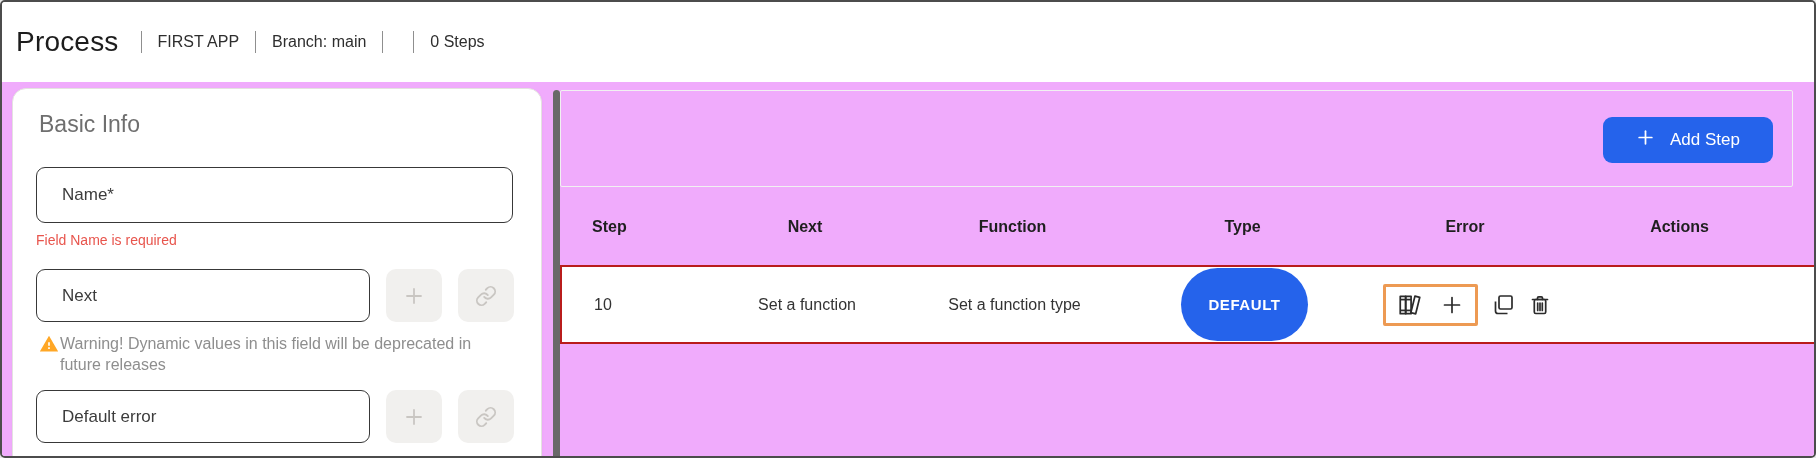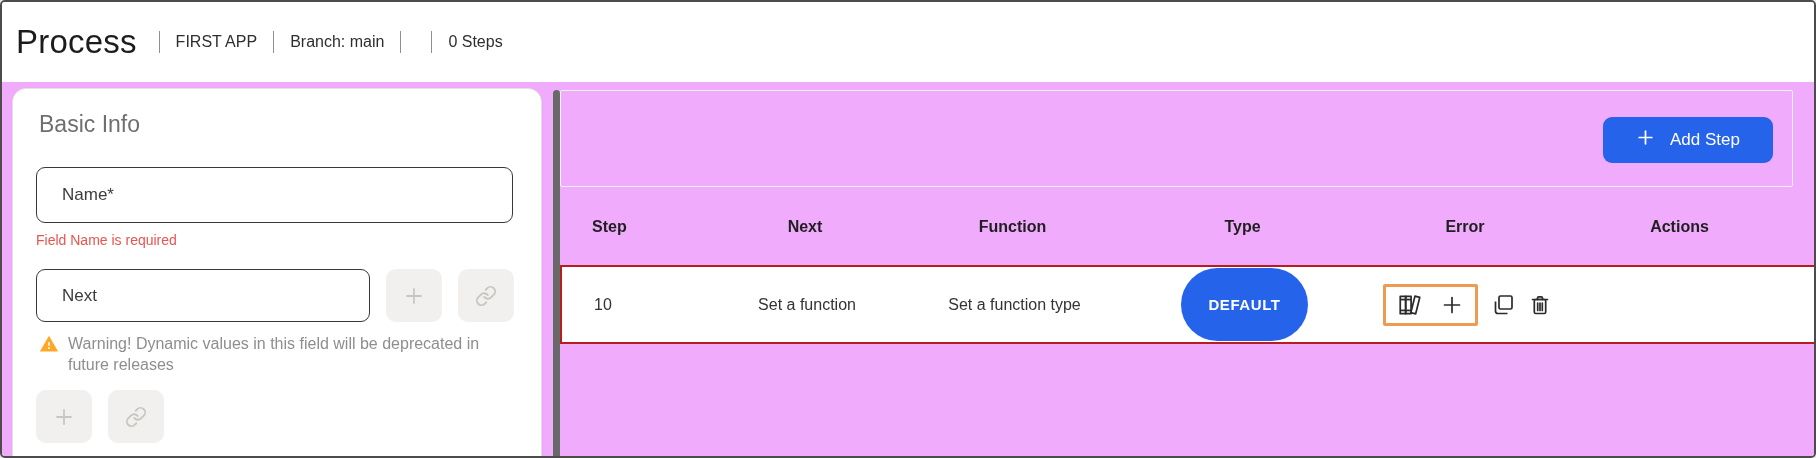--- a/index.html
+++ b/index.html
@@ -10,21 +10,21 @@
     position:relative; width:1816px; height:458px;
     background:#fff; border:2px solid #4c4c4c; border-radius:5px;
     overflow:hidden;
   }
 
   
   .topbar {
     position:absolute; top:0; left:0; right:0; height:80px;
     background:#fff; display:flex; align-items:center; padding-left:14px;
   }
-  .page-title { font-size:33px; font-weight:500; color:#1c1c1c; letter-spacing:.2px; }
+  .page-title { font-size:28px; font-weight:500; color:#1c1c1c; letter-spacing:.2px; }
   .sep { width:1px; height:22px; background:#8f8f8f; margin:0 16px; }
   .sep.wide-l { margin-left:22px; }
   .crumb { font-size:16px; color:#2e2e2e; }
   .sep-gap { width:14px; }
 
   
   .body {
     position:absolute; top:80px; left:0; right:0; bottom:0;
     background:#f0abfc;
   }
@@ -50,21 +50,21 @@
   .row-next { margin-top:21px; }
   .row-defaulterror { margin-top:15px; }
   .input-small { width:334px; height:53px; }
   .sq-btn {
     width:56px; height:53px; border-radius:10px; background:#f1f0ee;
     border:none; display:flex; align-items:center; justify-content:center;
     color:#c9c6c2; cursor:pointer; flex:0 0 auto;
   }
   .sq-btn svg { display:block; }
 
-  .warning-row { display:flex; align-items:flex-start; gap:9px; margin-top:11px; margin-left:3px; }
+  .warning-row { display:flex; align-items:flex-start; gap:1px; margin-top:11px; margin-left:3px; }
   .warning-row svg { flex:0 0 auto; margin-top:1px; }
   .warning-text { font-size:16px; color:#8e8e8e; width:442px; line-height:1.32; }
 
   
   .panel-divider {
     position:absolute; left:551px; top:8px; width:7px; height:370px;
     background:#696969; border-radius:4px; cursor:col-resize;
   }
 
   
@@ -163,20 +163,23 @@
       <div class="warning-row">
         <span>
           <svg width="20" height="20" viewBox="0 0 24 24">
               <path fill="#ffa726" fill-rule="evenodd" d="M1 21h22L12 2 1 21zm12-3h-2v-2h2v2zm0-4h-2v-4h2v4z"></path>
             </svg>
         </span>
         <span class="warning-text">Warning! Dynamic values in this field will be deprecated in future releases</span>
       </div>
 
       <div class="field-row row-defaulterror">
+        <div class="input-box input-small">
+          <span>Default error</span>
+        </div>
         <button class="sq-btn">
           <span>
             <svg width="24" height="24" viewBox="0 0 24 24" fill="none" stroke="currentColor" stroke-width="1.8" stroke-linecap="round">
                 <line x1="12" y1="5" x2="12" y2="19"></line>
                 <line x1="5" y1="12" x2="19" y2="12"></line>
               </svg>
           </span>
         </button>
         <button class="sq-btn">
           <span>

